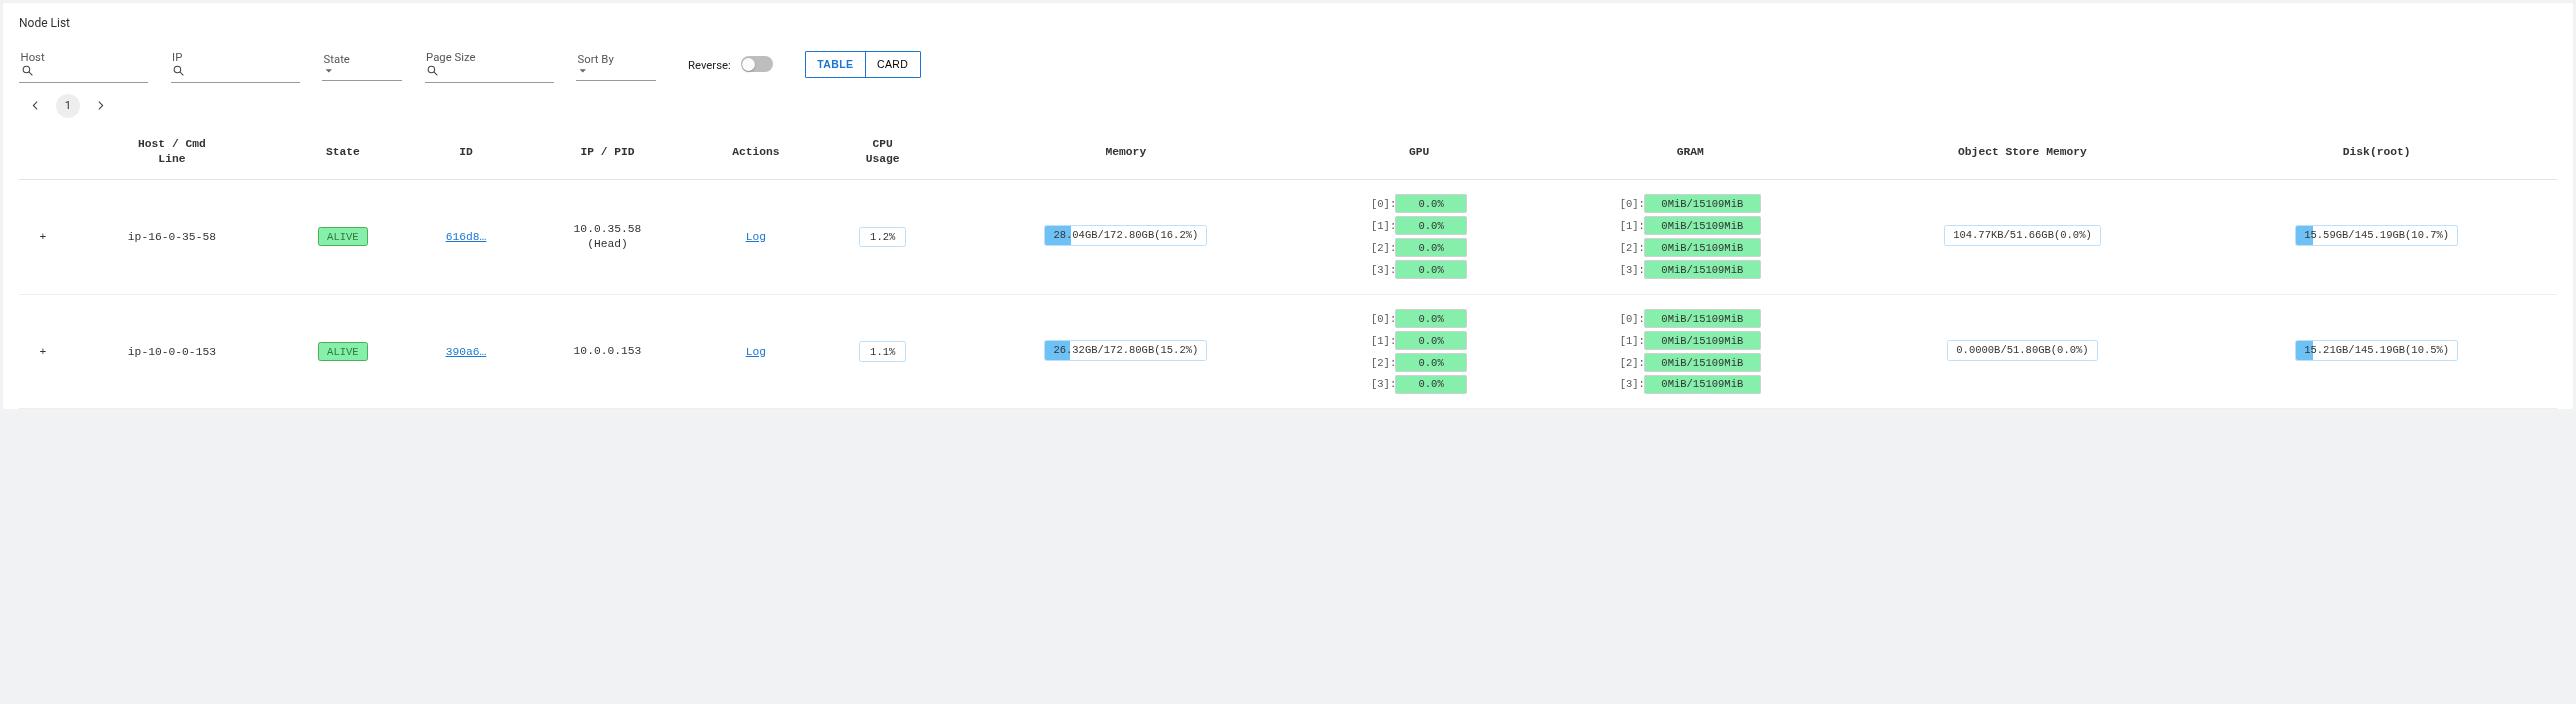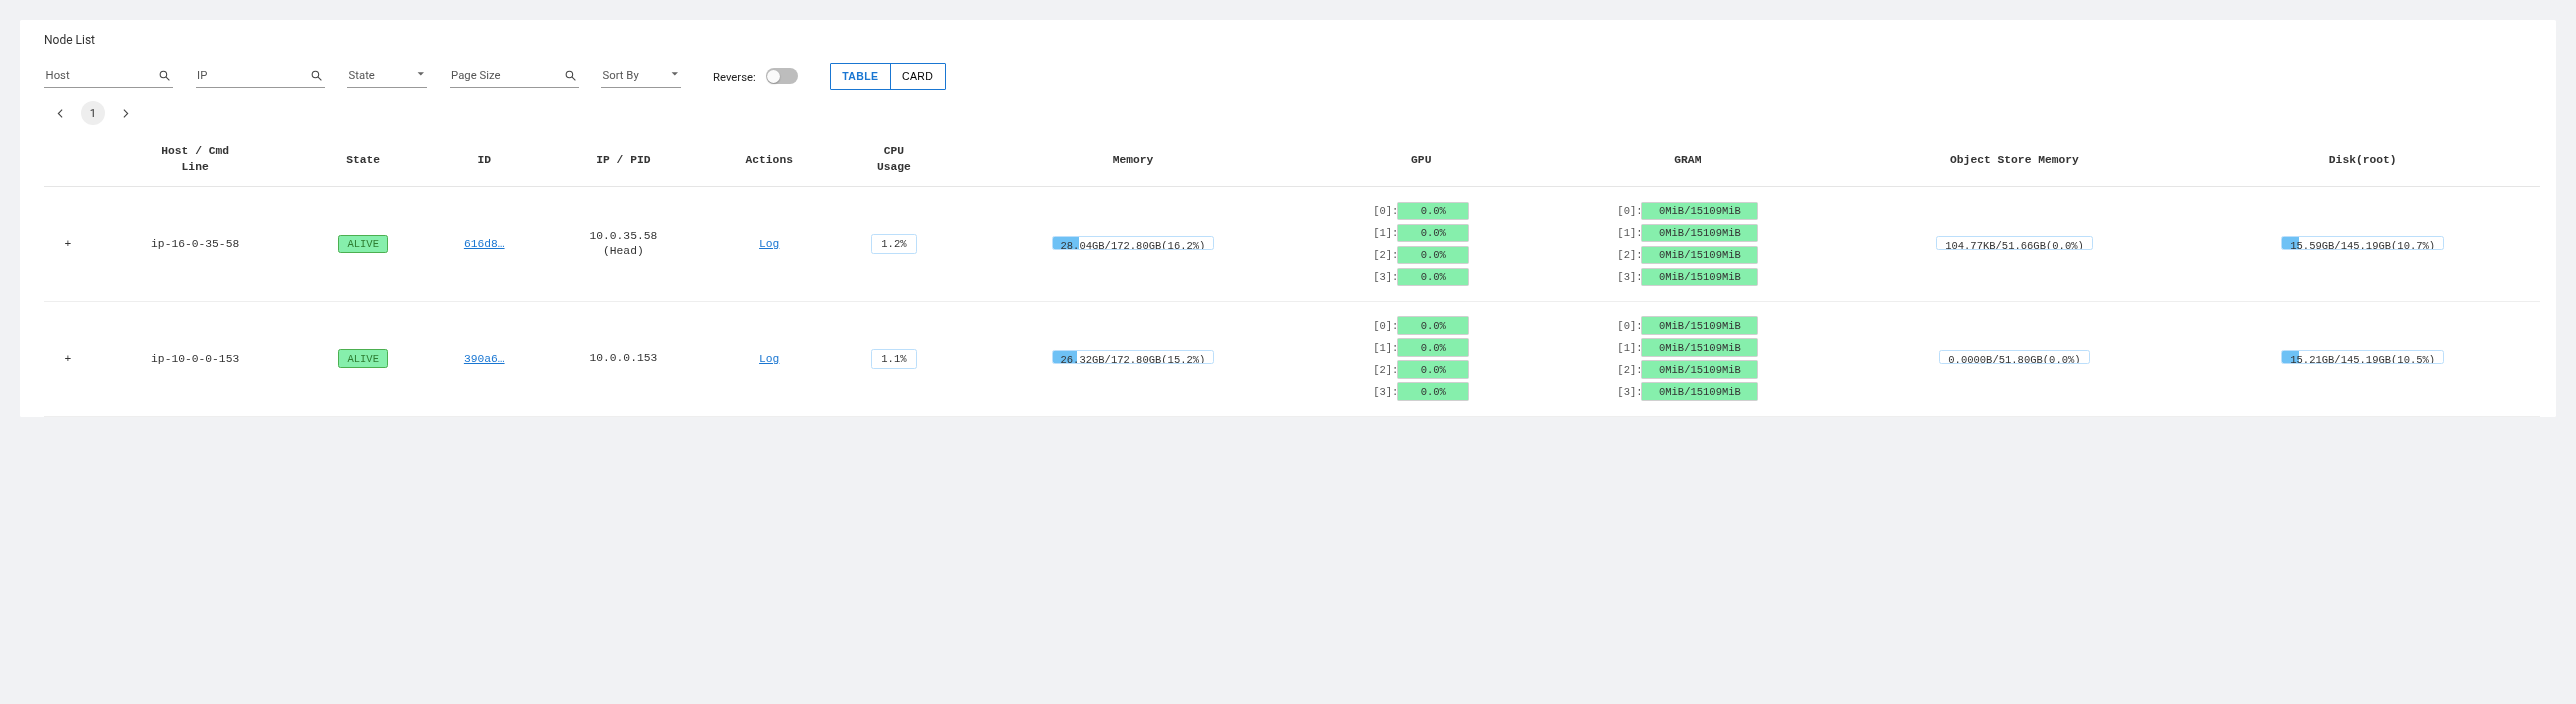--- a/index.html
+++ b/index.html
@@ -5,23 +5,23 @@
   * { box-sizing: border-box; }
   body {
     margin: 0;
     font-family: -apple-system, BlinkMacSystemFont, "Segoe UI", Roboto, Helvetica, Arial, sans-serif;
     background: #f1f2f4;
     color: #222;
     font-size: 11.3px;
   }
   .panel {
     background: #fff;
-    margin: 20px;
+    margin: 3px;
     border-radius: 1.6px;
-    padding: 13px 16px 0 24px;
+    padding: 13px 16px 0 16px;
   }
   .panel-title {
     font-size: 12px;
     color: #333;
     margin-bottom: 16px;
   }
 
   
   .toolbar {
     display: flex;
@@ -31,20 +31,21 @@
     margin-bottom: 11.3px;
   }
   .underline-field {
     position: relative;
     display: flex;
     width: 129px;
     border-bottom: 0.8px solid #999;
     padding: 4.8px 1.6px;
     color: #666;
     cursor: text;
+    flex-direction: column;
   }
   .underline-field.w100 { width: 80px; }
   .underline-field .label {
     flex: 1;
     font-size: 11.3px;
     color: #555;
   }
   .underline-field svg { flex: 0 0 auto; }
   .icon { width: 13px; height: 13px; stroke: #444; fill: none; stroke-width: 2; }
   .icon.caret { width: 9.6px; height: 9.6px; stroke: #666; }
@@ -165,21 +166,21 @@
   }
 
   .bar-box {
     position: relative;
     display: inline-block;
     border: 0.8px solid #bcdffb;
     border-radius: 2.4px;
     overflow: hidden;
     background: #fff;
     min-width: 129px;
-    height: 14px;
+    height: 21px;
     line-height: 19.3px;
     font-size: 10.5px;
     color: #333;
   }
   .bar-box .fill {
     position: absolute;
     left: 0; top: 0; bottom: 0;
     background: #6ec1f5;
   }
   .bar-box .text {

